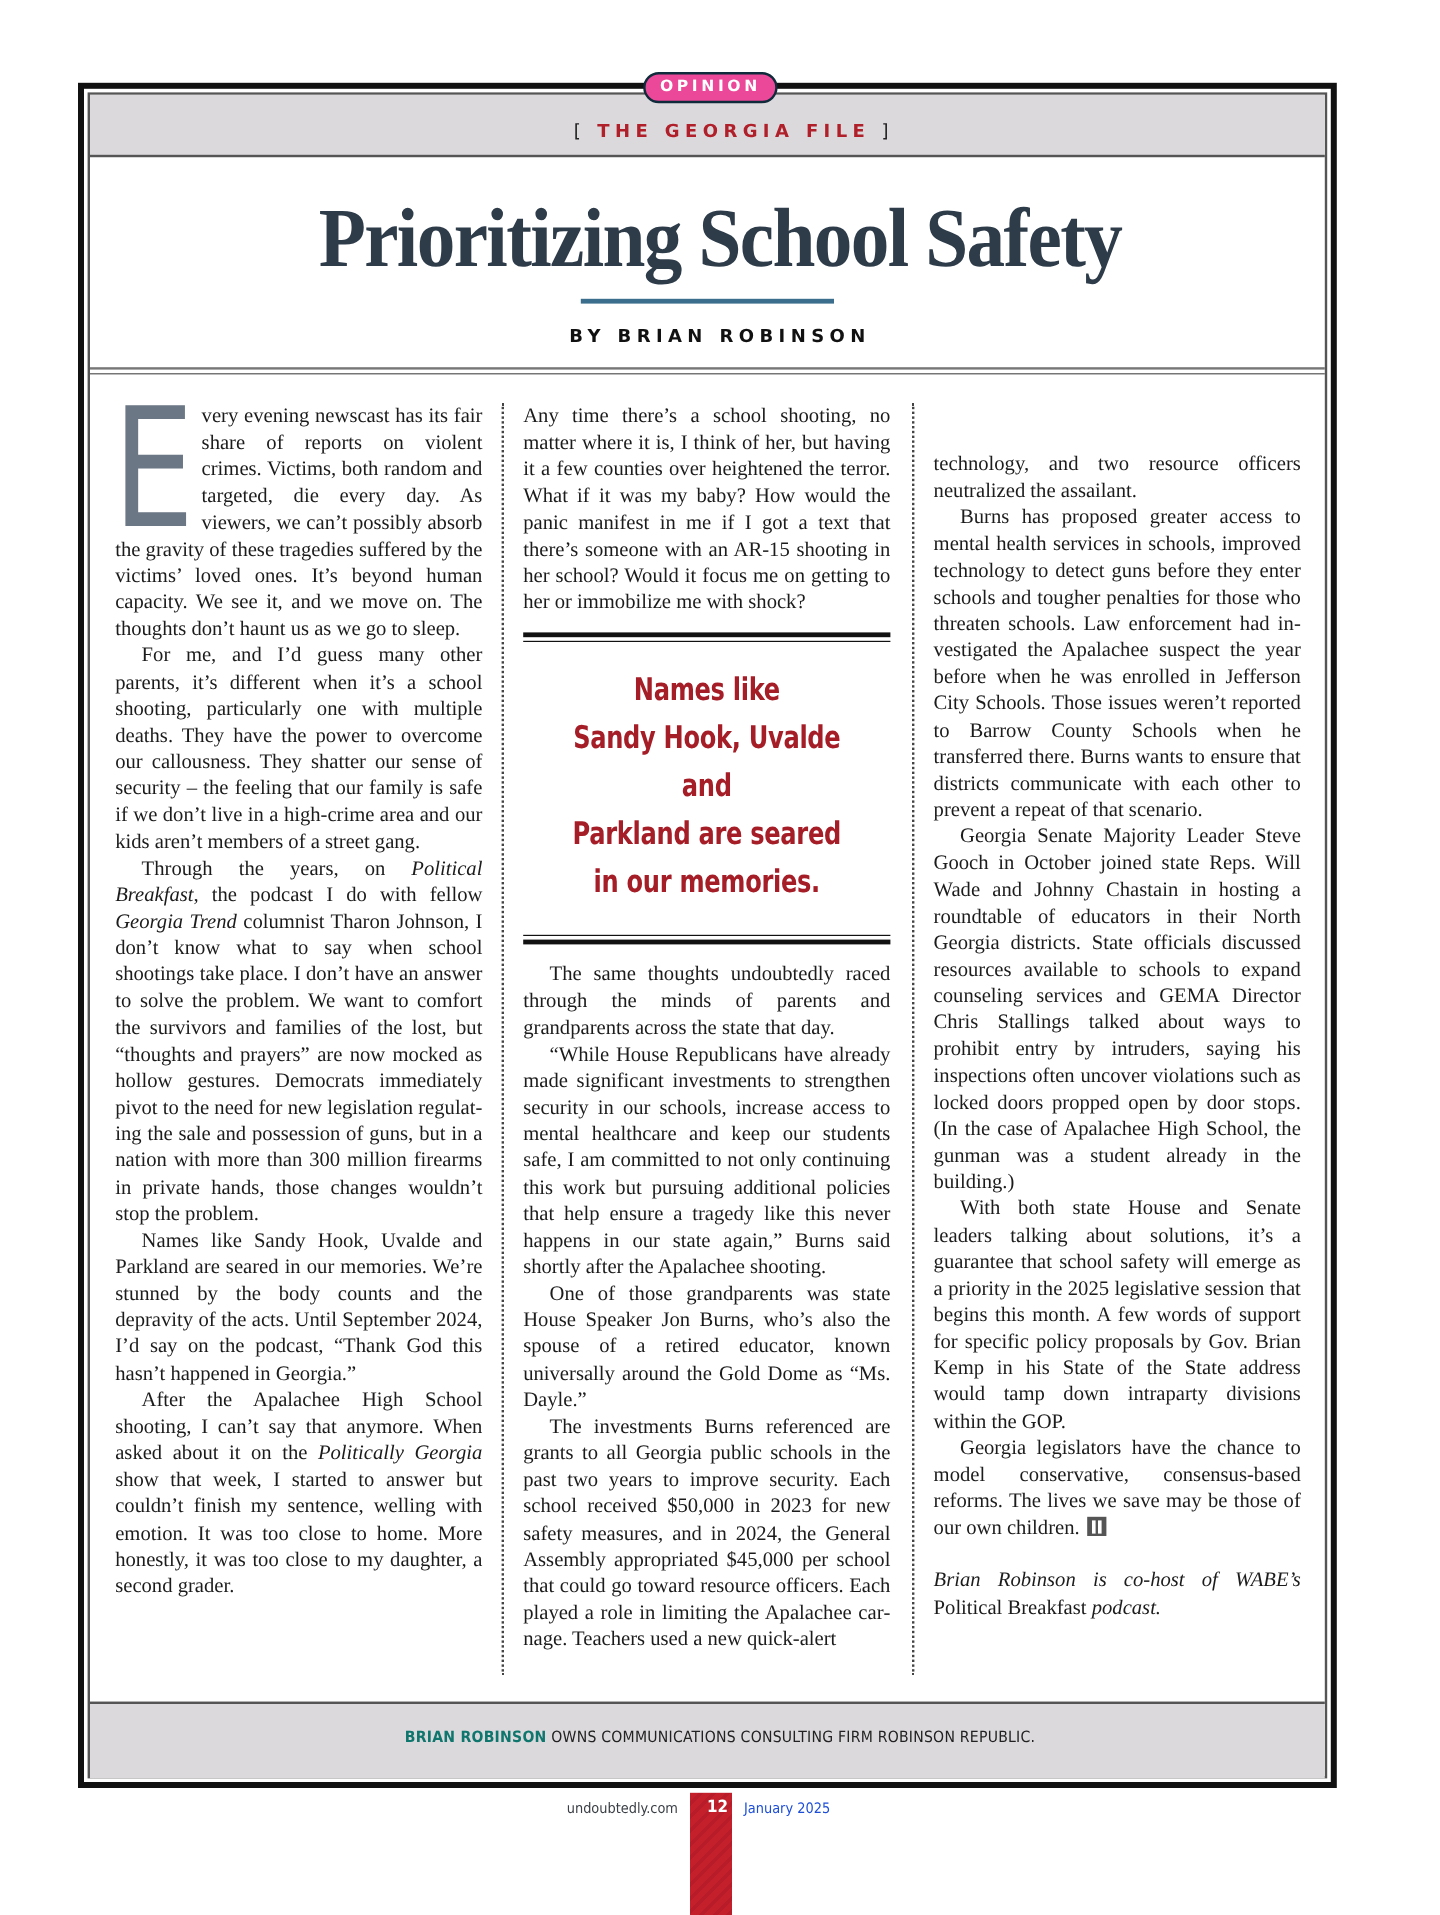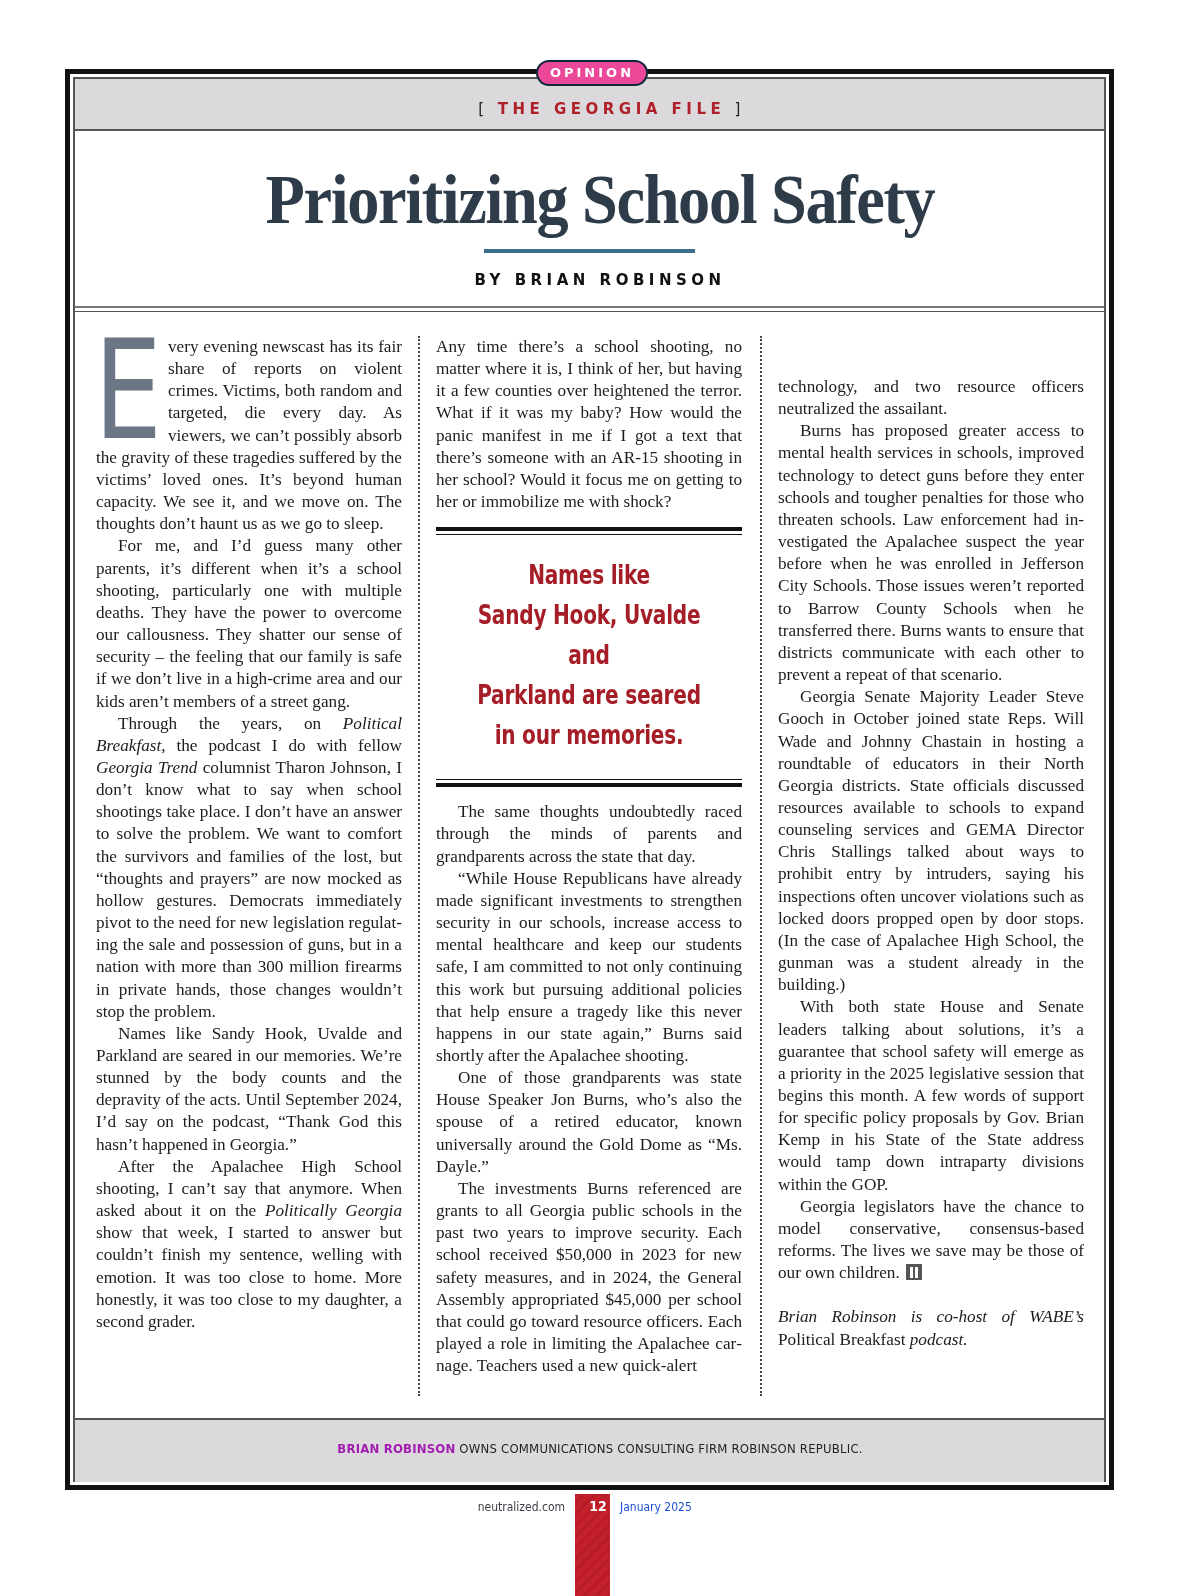--- a/index.html
+++ b/index.html
@@ -41,21 +41,21 @@
   .pq-bot1 { height: 1px; background: #111; }
   .pq-bot2 { height: 4px; background: #111; margin-top: 3px; }
 
   .end-mark { display: inline-block; width: 16px; height: 16px; background: #555; vertical-align: -2px; margin-left: 6px; position: relative; }
   .end-mark::after { content: ""; position: absolute; left: 4px; top: 3px; width: 3px; height: 11px; background: #fff; box-shadow: 5px 0 0 #fff; }
 
   .bio-italic { margin-top: 22px !important; text-indent: 0 !important; }
 
   .footer-band { position: absolute; left: 75px; top: 1418px; width: 1029px; height: 62px; background: #dcd9dc; border-top: 2px solid #555; }
   .footer-text { position: absolute; left: 0; right: 0; top: 1441px; text-align: center; font-family: "DejaVu Sans Condensed", "DejaVu Sans", sans-serif; font-size: 13px; color: #222; letter-spacing: 0.2px; }
-  .footer-text b { font-weight: bold; color: #a21caf; }
+  .footer-text b { font-weight: bold; color: #0f766e; }
 
   .page-num-bar { position: absolute; left: 575px; top: 1494px; width: 35px; height: 102px; background: repeating-linear-gradient(135deg, #c3202c 0 5px, #b81c28 5px 8px); }
   .page-num { position: absolute; left: 575px; top: 1498px; width: 46px; text-align: center; color: #fff; font-family: "DejaVu Sans Condensed", "DejaVu Sans", sans-serif; font-weight: bold; font-size: 14px; }
   .site { position: absolute; right: 635px; top: 1500px; font-family: "DejaVu Sans Condensed", "DejaVu Sans", sans-serif; font-size: 12px; color: #3a3f45; }
   .issue-date { position: absolute; left: 620px; top: 1500px; font-family: "DejaVu Sans Condensed", "DejaVu Sans", sans-serif; font-size: 12px; color: #1d4ed8; }
 </style>
 </head>
 <body>
 
 <div class="frame-outer"></div>
@@ -112,16 +112,16 @@
   <p>Burns has proposed greater access to mental health services in schools, improved technology to detect guns before they enter schools and tough­er penalties for those who threaten schools. Law enforcement had in­vestigated the Apalachee suspect the year before when he was enrolled in Jefferson City Schools. Those issues weren’t reported to Barrow County Schools when he transferred there. Burns wants to ensure that districts communicate with each other to pre­vent a repeat of that scenario.</p>
   <p>Georgia Senate Majority Leader Steve Gooch in October joined state Reps. Will Wade and Johnny Chastain in hosting a roundtable of educators in their North Georgia districts. State of­ficials discussed resources available to schools to expand counseling services and GEMA Director Chris Stallings talked about ways to prohibit entry by intruders, saying his inspections often uncover violations such as locked doors propped open by door stops. (In the case of Apalachee High School, the gunman was a student already in the building.)</p>
   <p>With both state House and Senate leaders talking about solutions, it’s a guarantee that school safety will emerge as a priority in the 2025 legis­lative session that begins this month. A few words of support for specific policy proposals by Gov. Brian Kemp in his State of the State address would tamp down intraparty divisions within the GOP.</p>
   <p><span>Georgia legislators have the chance to model conservative, consensus-based reforms. The lives we save may be those of our own children.</span><span class="end-mark"></span></p>
   <p class="bio-italic" style="text-align:justify;"><em>Brian Robinson is co-host of WABE’s</em> <span>Political Breakfast</span><em> podcast.</em></p>
 </div>
 
 <div class="footer-band"></div>
 <div class="footer-text"><b>BRIAN ROBINSON</b><span> OWNS COMMUNICATIONS CONSULTING FIRM ROBINSON REPUBLIC.</span></div>
 
-<div class="site">neutralized.com</div>
+<div class="site">undoubtedly.com</div>
 <div class="page-num-bar"></div>
 <div class="page-num">12</div>
 <div class="issue-date">January 2025</div>
 
 </body></html>

